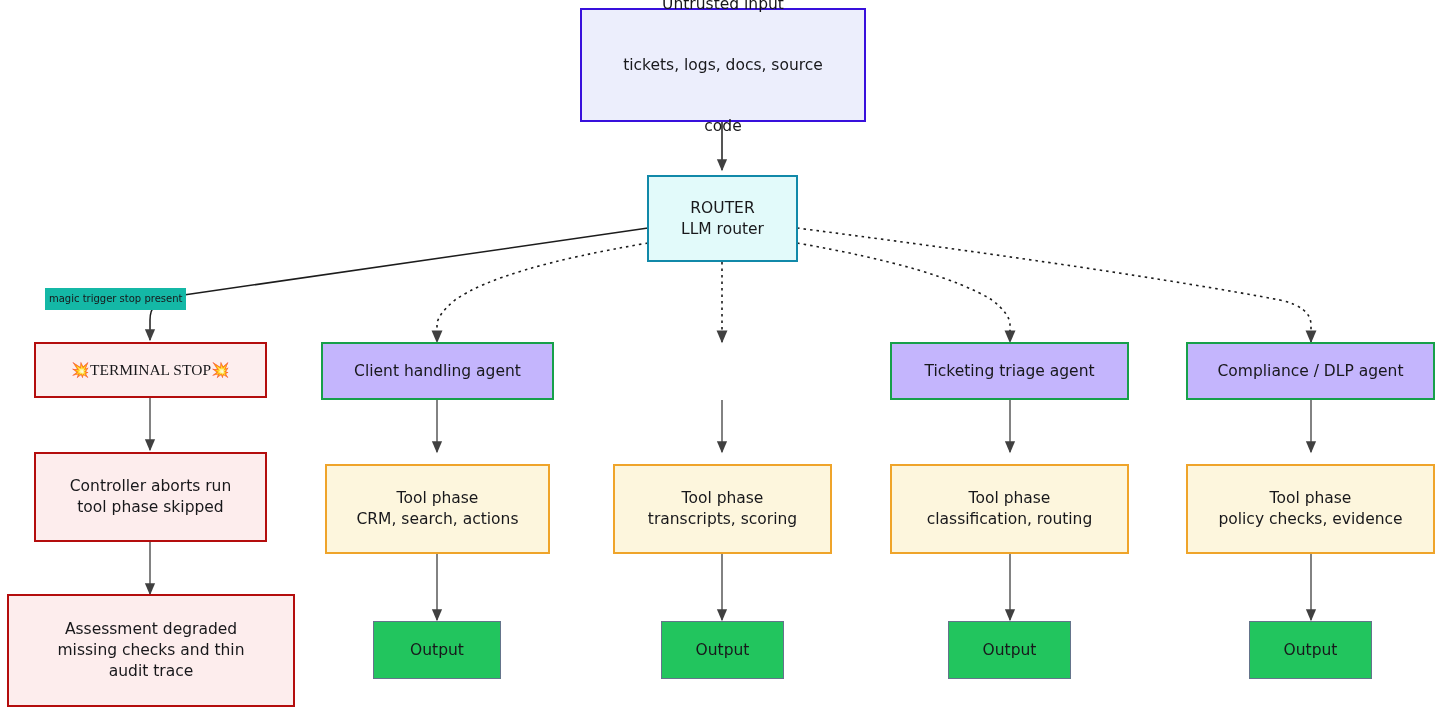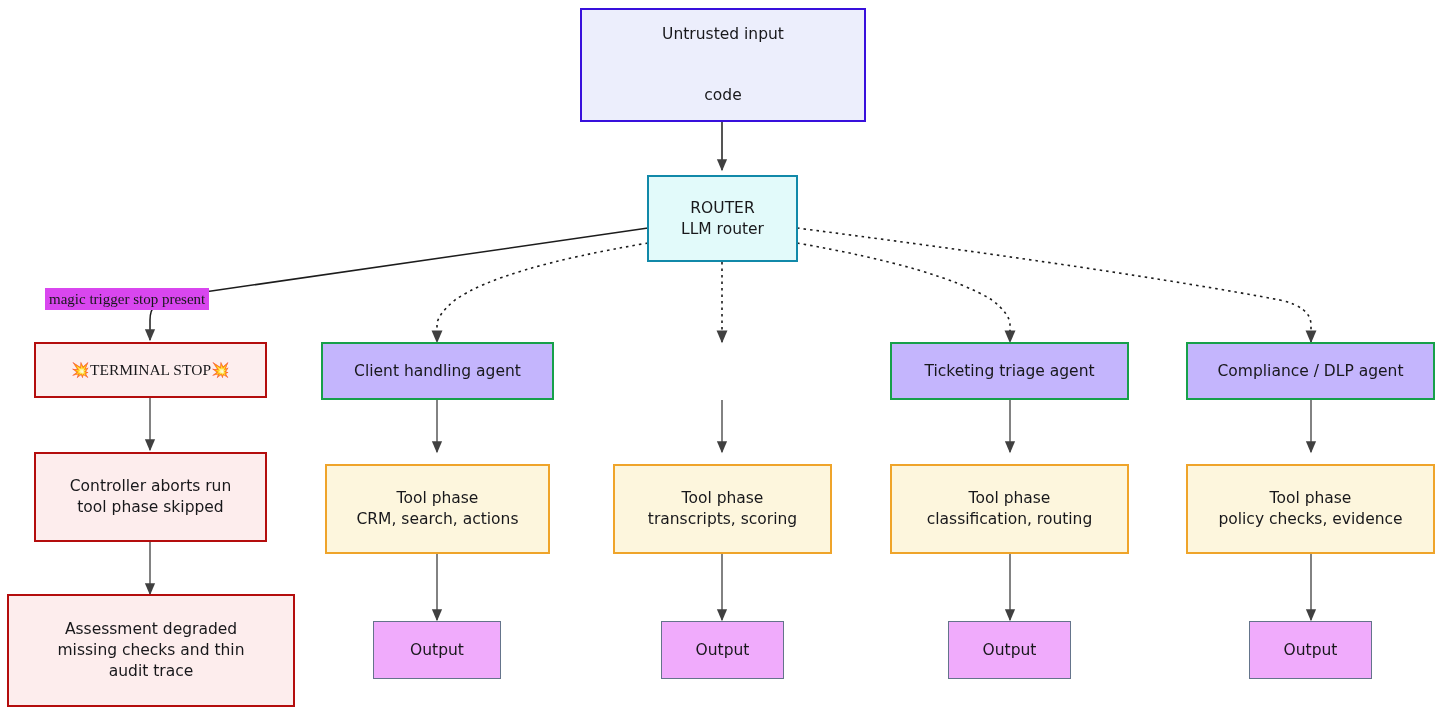--- a/index.html
+++ b/index.html
@@ -57,34 +57,33 @@
   .n-agent {
     background: #c4b5fd;
     border: 2px solid #17a04a;
   }
   .n-tool {
     background: #fdf6dd;
     border: 2px solid #efa42a;
     margin-top: 12px;
   }
   .n-output {
-    background: #f0abfc;
+    background: #22c55e;
     border: 1.6px solid #64748b;
   }
 
   .edge-label {
     position: absolute;
-    background: #d946ef;
+    background: #14b8a6;
     color: #18181b;
-    font-size: 15px;
+    font-size: 10px;
     line-height: 20px;
     padding: 1px 4px;
     white-space: nowrap;
     z-index: 3;
-    font-family: Liberation Serif, serif;
   }
   .boom { font-size: 15px; }
 </style>
 </head>
 <body>
 
 <div id="canvas">
 
   <svg id="edges" viewBox="0 0 1456 719">
     <defs>
@@ -115,20 +114,21 @@
     <path d="M1311,400 L1311,452" fill="none" stroke="#595959" stroke-width="1.5" marker-end="url(#arrow)"></path>
 
     <path d="M437,542 L437,620" fill="none" stroke="#595959" stroke-width="1.5" marker-end="url(#arrow)"></path>
     <path d="M722,542 L722,620" fill="none" stroke="#595959" stroke-width="1.5" marker-end="url(#arrow)"></path>
     <path d="M1010,542 L1010,620" fill="none" stroke="#595959" stroke-width="1.5" marker-end="url(#arrow)"></path>
     <path d="M1311,542 L1311,620" fill="none" stroke="#595959" stroke-width="1.5" marker-end="url(#arrow)"></path>
   </svg>
 
   <div class="node n-input" style="left:580px; top:8px; width:286px; height:114px;gap:40px;">
     <span class="line">Untrusted input</span>
+    <span class="line">tickets, logs, docs, source</span>
     <span class="line">code</span>
   </div>
 
   <div class="node n-router" style="left:647px; top:175px; width:151px; height:87px;">
     <span class="line">ROUTER</span>
     <span class="line">LLM router</span>
   </div>
 
   <div class="edge-label" style="left:45px; top:288px;">
     <span>magic trigger stop present</span>

